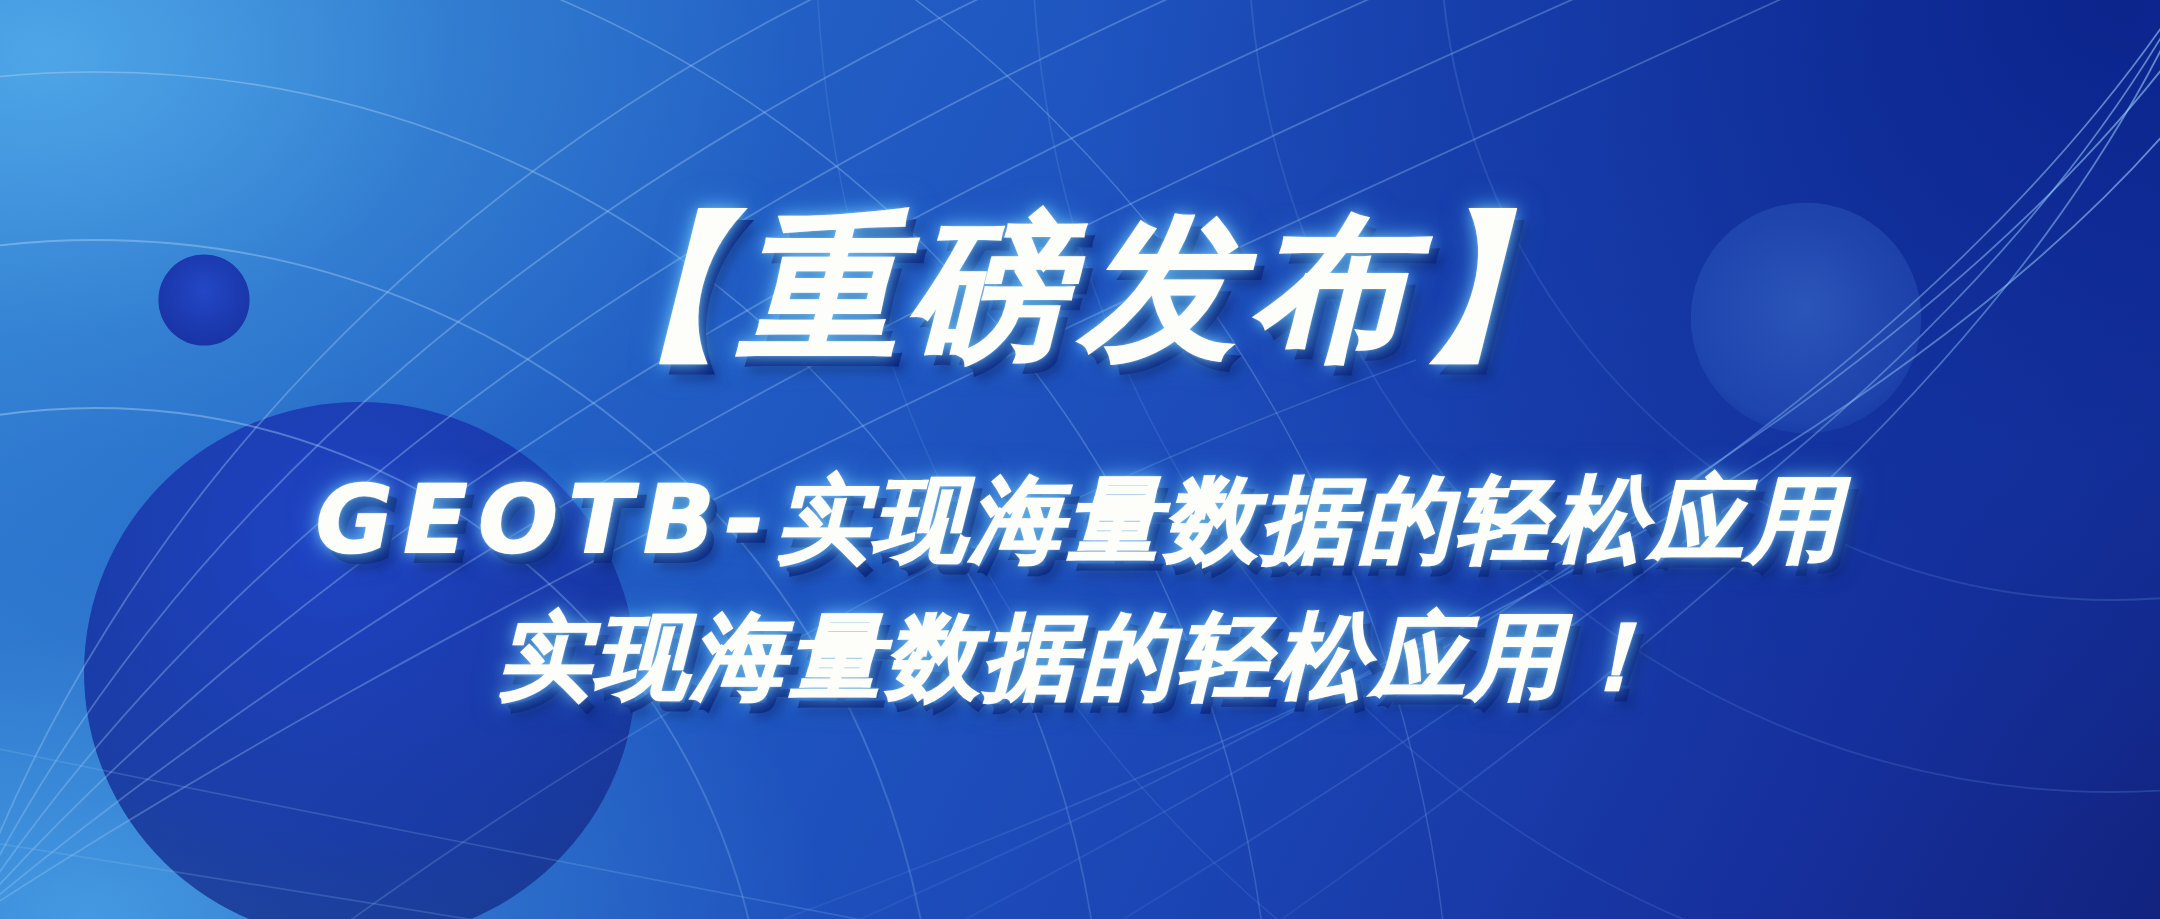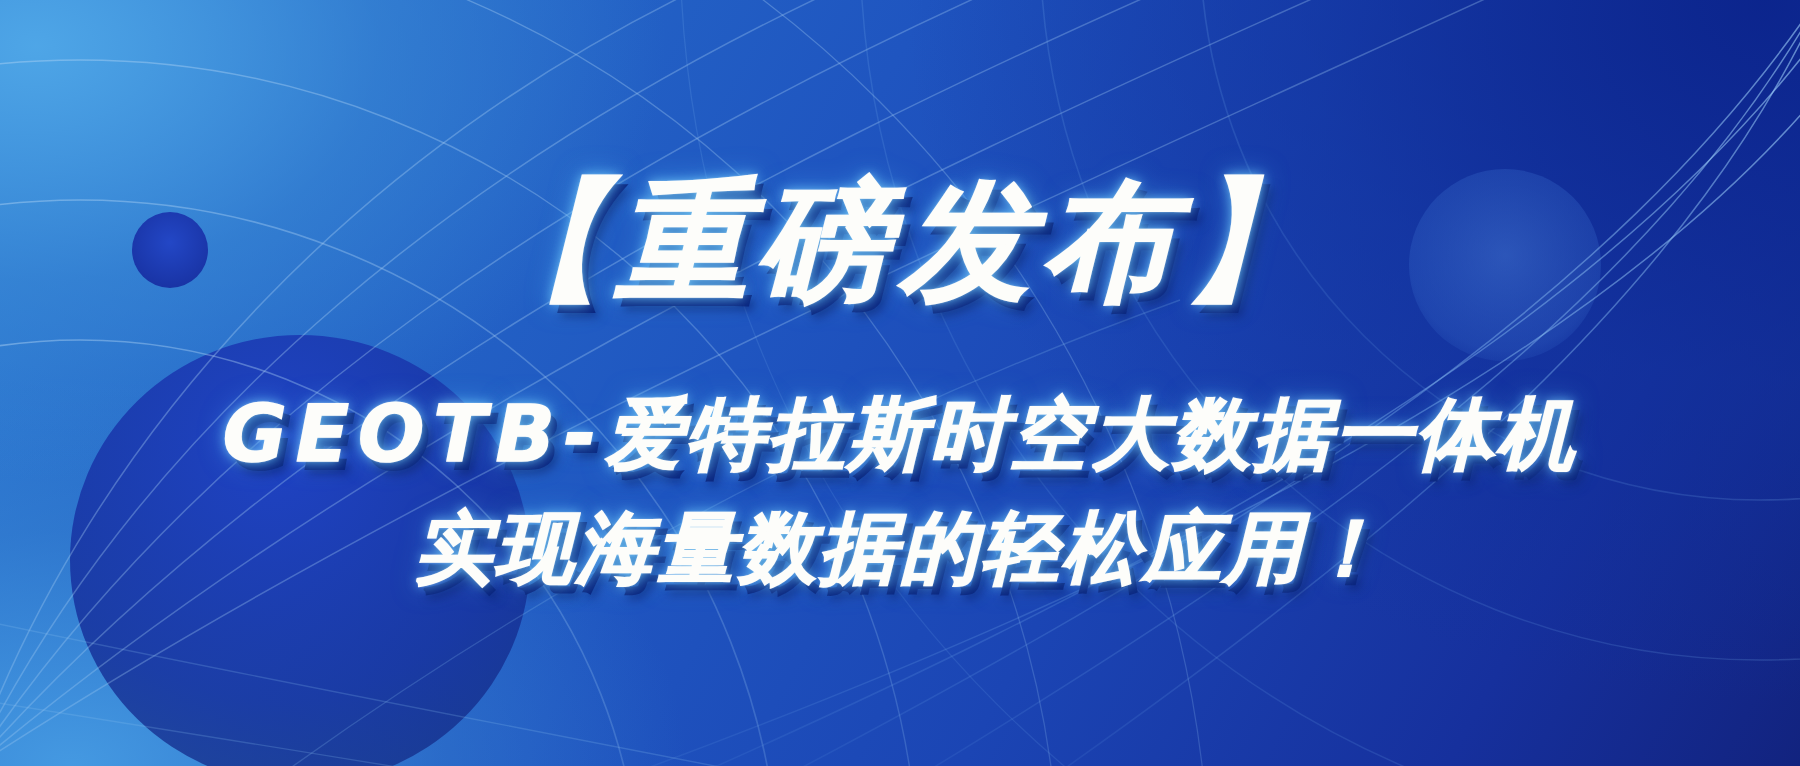--- a/index.html
+++ b/index.html
@@ -165,20 +165,20 @@
       </g>
 
     </g>
   </svg>
 
   <div class="text-stack">
 
     <div class="hl line-title">【重磅发布】</div>
 
     <div class="hl line-main">
-      <span class="latin">GEOTB-</span><span>爱特拉斯时空大数据一体机</span>
+      <span class="latin">GEOTB-</span><span>实现海量数据的轻松应用</span>
     </div>
 
     <div class="hl line-sub">实现海量数据的轻松应用！</div>
 
   </div>
 
 </div>
 
 </body></html>

